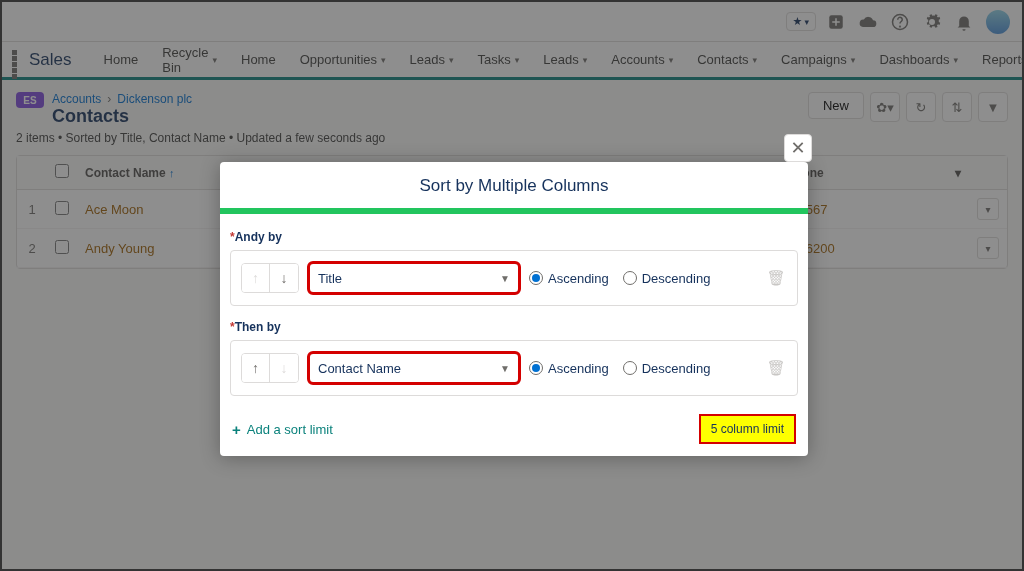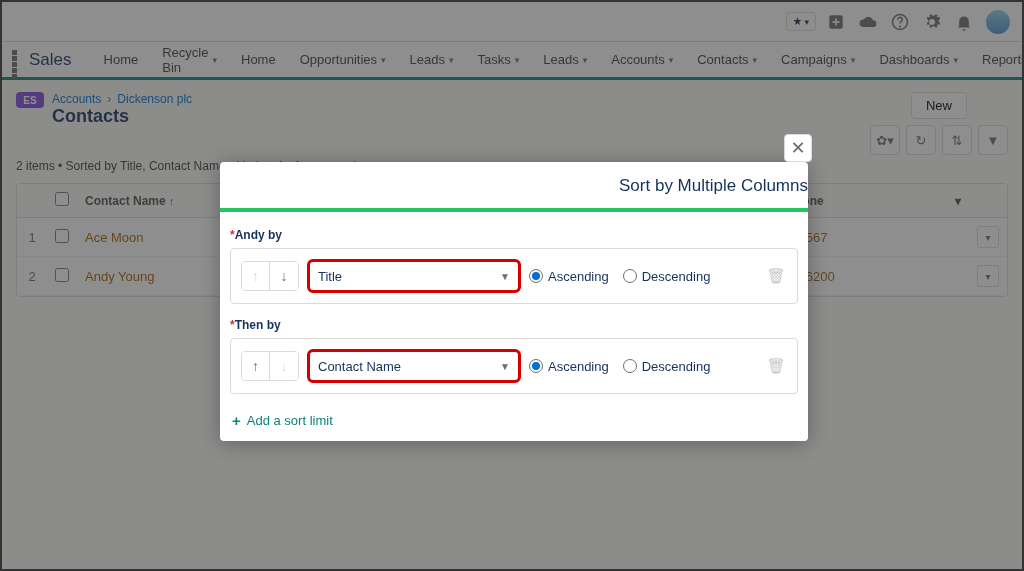--- a/index.html
+++ b/index.html
@@ -20,41 +20,41 @@
 .nav-item { padding: 0 10px; height: 38px; display: flex; align-items: center; gap: 4px; font-size: 13px; color: #3e3e3c; cursor: pointer; }
 .nav-item .chev { font-size: 9px; color: #706e6b; }
 .page-area { padding: 12px 14px; background: #fafaf9; height: 491px; position: relative; }
 .breadcrumb { display: flex; align-items: center; gap: 6px; font-size: 12px; }
 .bc-link { color: #0070d2; text-decoration: none; cursor: pointer; }
 .bc-sep { color: #706e6b; }
 .obj-icon { width: 28px; height: 16px; background: #7f4bdd; border-radius: 4px; display: inline-flex; align-items: center; justify-content: center; color: #fff; font-size: 10px; font-weight: bold; margin-right: 8px; }
 .page-head-row { display: flex; align-items: flex-start; }
 .page-title { font-size: 18px; font-weight: bold; }
 .page-head-left { display: flex; }
-.page-actions { margin-left: auto; display: flex; flex-direction: column; align-items: center; gap: 6px; }
+.page-actions { margin-left: auto; display: flex; flex-direction: row; align-items: flex-start; gap: 6px; }
 .btn { border: 1px solid #dddbda; background: #fff; border-radius: 4px; padding: 5px 14px; font-size: 13px; cursor: pointer; }
 .icon-btn-row { display: flex; gap: 6px; }
 .icon-btn { width: 30px; height: 30px; border: 1px solid #dddbda; background: #fff; border-radius: 4px; display: flex; align-items: center; justify-content: center; font-size: 13px; color: #706e6b; cursor: pointer; }
 .list-info { font-size: 12px; color: #3e3e3c; margin-top: 4px; }
 .table-wrap { margin-top: 10px; border: 1px solid #dddbda; border-radius: 4px; background: #fff; }
 .tbl { width: 100%; border-collapse: collapse; }
 .tbl th { background: #fafaf9; border-bottom: 1px solid #dddbda; text-align: left; padding: 8px; font-weight: bold; font-size: 12px; color: #514f4d; }
 .tbl td { padding: 8px; border-bottom: 1px solid #f3f2f2; font-size: 13px; }
 .tbl .num { width: 30px; text-align: center; color: #706e6b; }
 .tbl .chk { width: 30px; text-align: center; }
 .tbl .link { color: #a16207; cursor: pointer; }
 .th-inner { display: flex; align-items: center; justify-content: space-between; }
 .sort-ind { color: #0070d2; font-size: 11px; }
 .col-act { width: 30px; }
 .row-action { width: 22px; height: 22px; border: 1px solid #dddbda; border-radius: 3px; display: inline-flex; align-items: center; justify-content: center; font-size: 10px; color: #706e6b; }
 
 .overlay { position: absolute; inset: 0; background: rgba(50,50,50,0.55); z-index: 10; }
 .modal { position: absolute; left: 218px; top: 160px; width: 588px; background: #fff; border-radius: 4px; z-index: 20; box-shadow: 0 2px 20px rgba(0,0,0,0.3); display: flex; flex-direction: column; }
 .modal-close { position: absolute; top: -28px; right: -4px; width: 28px; height: 28px; background: #fff; border: 1px solid #dddbda; border-radius: 4px; display: flex; align-items: center; justify-content: center; font-size: 18px; color: #706e6b; cursor: pointer; }
-.modal-title { text-align: right; font-size: 17px; padding: 14px 0 12px; border-bottom: 4px solid #22c55e; font-weight: 400; }
+.modal-title { text-align: center; font-size: 17px; padding: 14px 0 12px; border-bottom: 6px solid #22c55e; font-weight: 400; }
 .modal-body { padding: 16px 10px 8px 10px; }
 .field-label { font-size: 12px; font-weight: bold; margin-bottom: 6px; }
 .req { color: #c23934; }
 .sort-row { border: 1px solid #dddbda; border-radius: 4px; padding: 12px 10px; display: flex; align-items: center; gap: 10px; margin-bottom: 14px; }
 .reorder { display: flex; border: 1px solid #dddbda; border-radius: 4px; overflow: hidden; }
 .reorder button { width: 28px; height: 28px; border: none; background: #fff; font-size: 14px; color: #706e6b; cursor: pointer; }
 .reorder button:first-child { border-right: 1px solid #dddbda; }
 .reorder button.disabled { color: #dddbda; cursor: default; }
 .combo { width: 210px; height: 30px; border: 1px solid #dddbda; border-radius: 4px; display: flex; align-items: center; padding: 0 8px; justify-content: space-between; font-size: 13px; cursor: pointer; }
 .combo.highlight-box { outline: 3px solid #d40000; outline-offset: -1px; }
@@ -305,15 +305,16 @@
           </label>
       </div>
       <span class="trash">🗑</span>
     </div>
 
     <div class="add-row">
       <div class="add-link">
           <span class="plus">+</span>
           <span>Add a sort limit</span>
         </div>
+      <div class="limit-chip">5 column limit</div>
     </div>
   </div>
 </div>
 
 </body></html>

